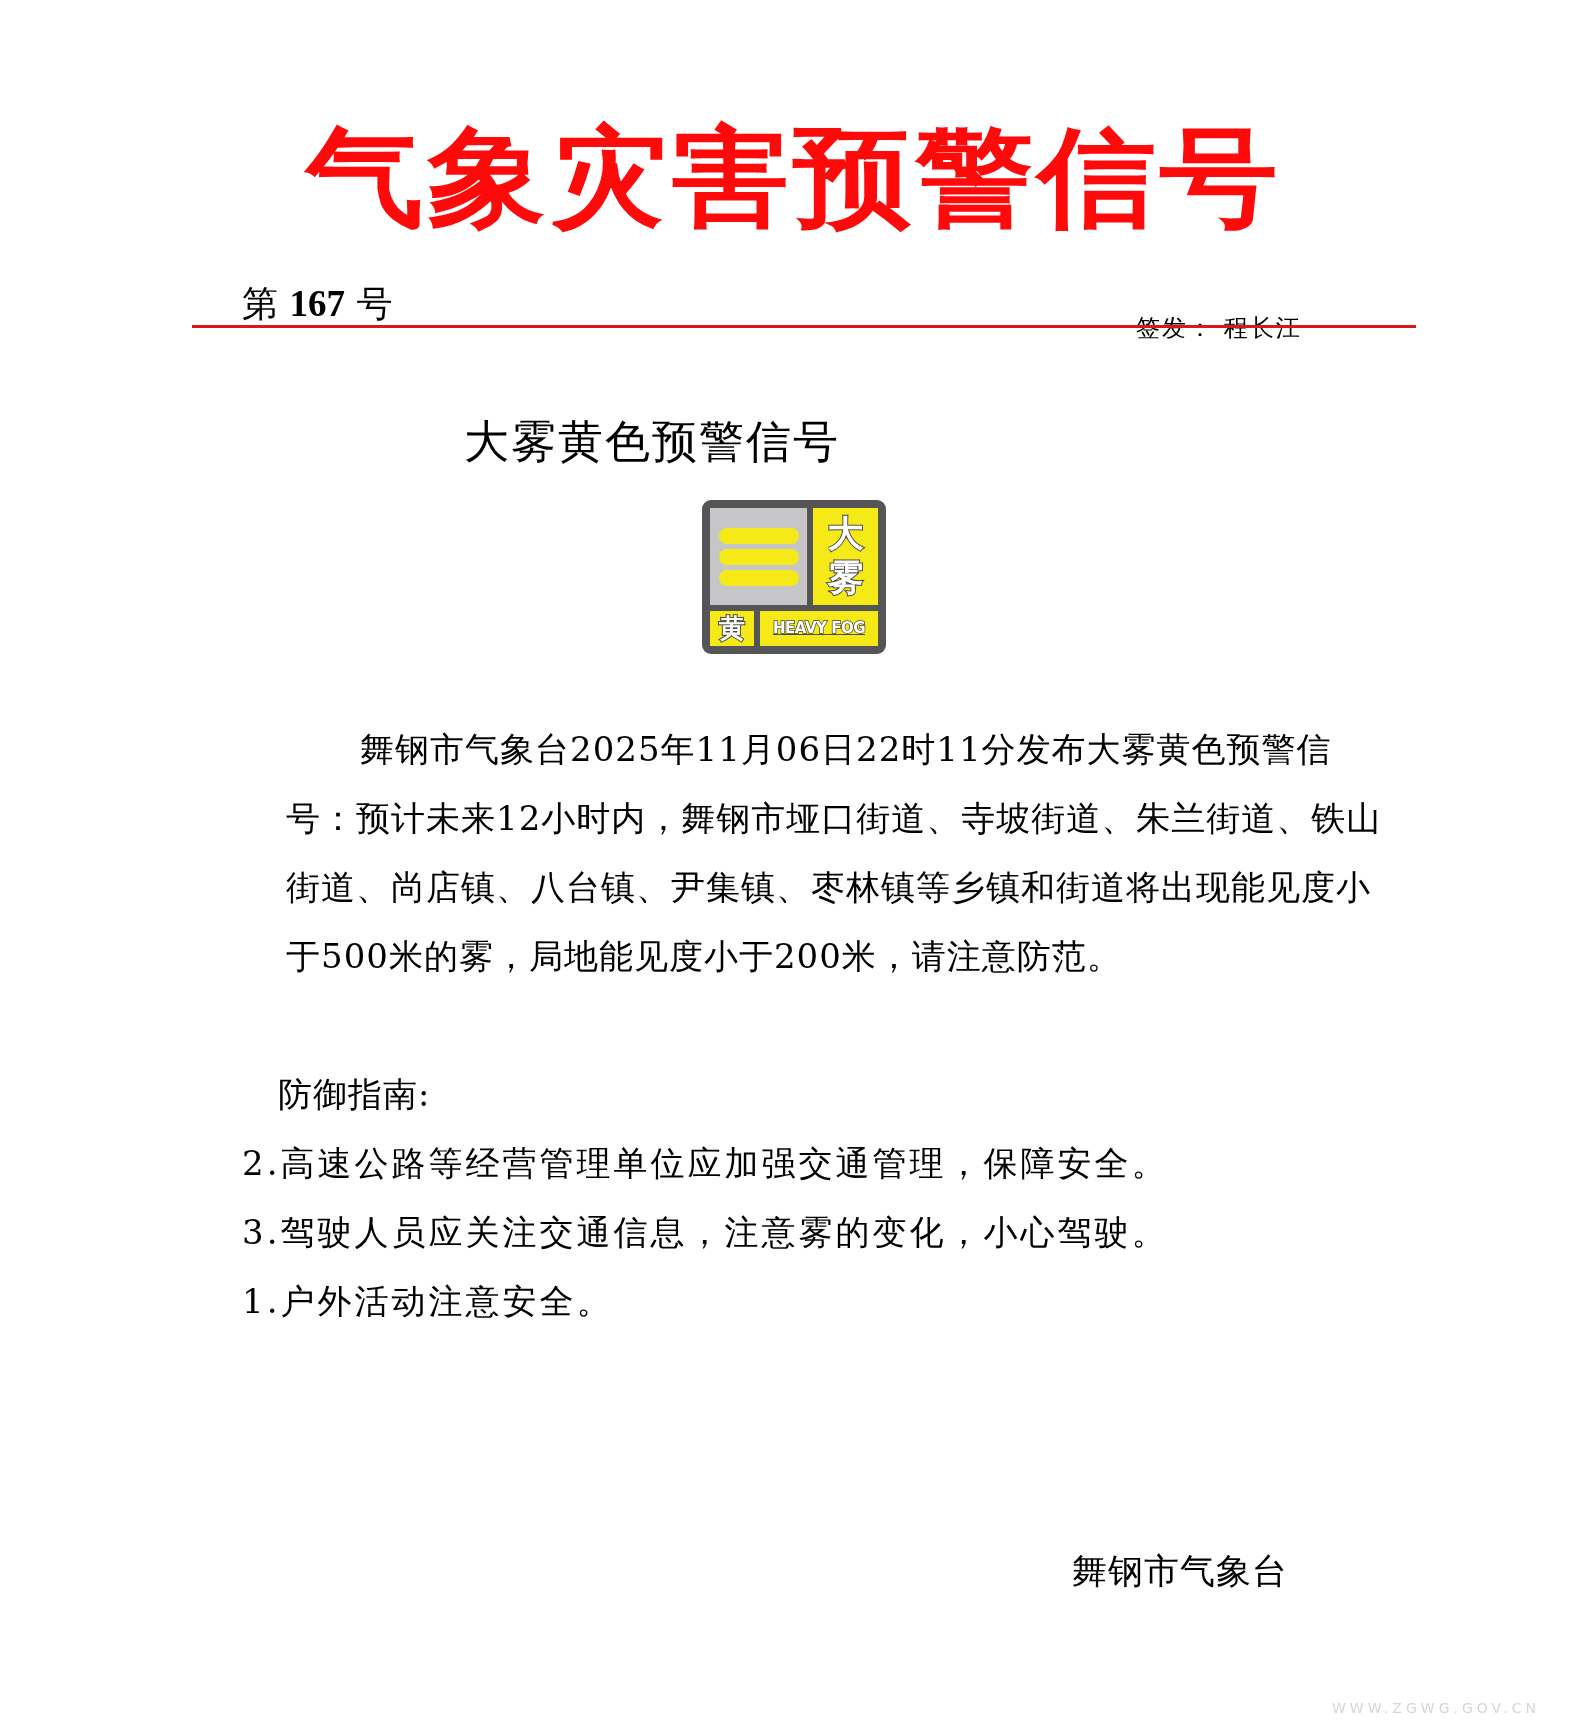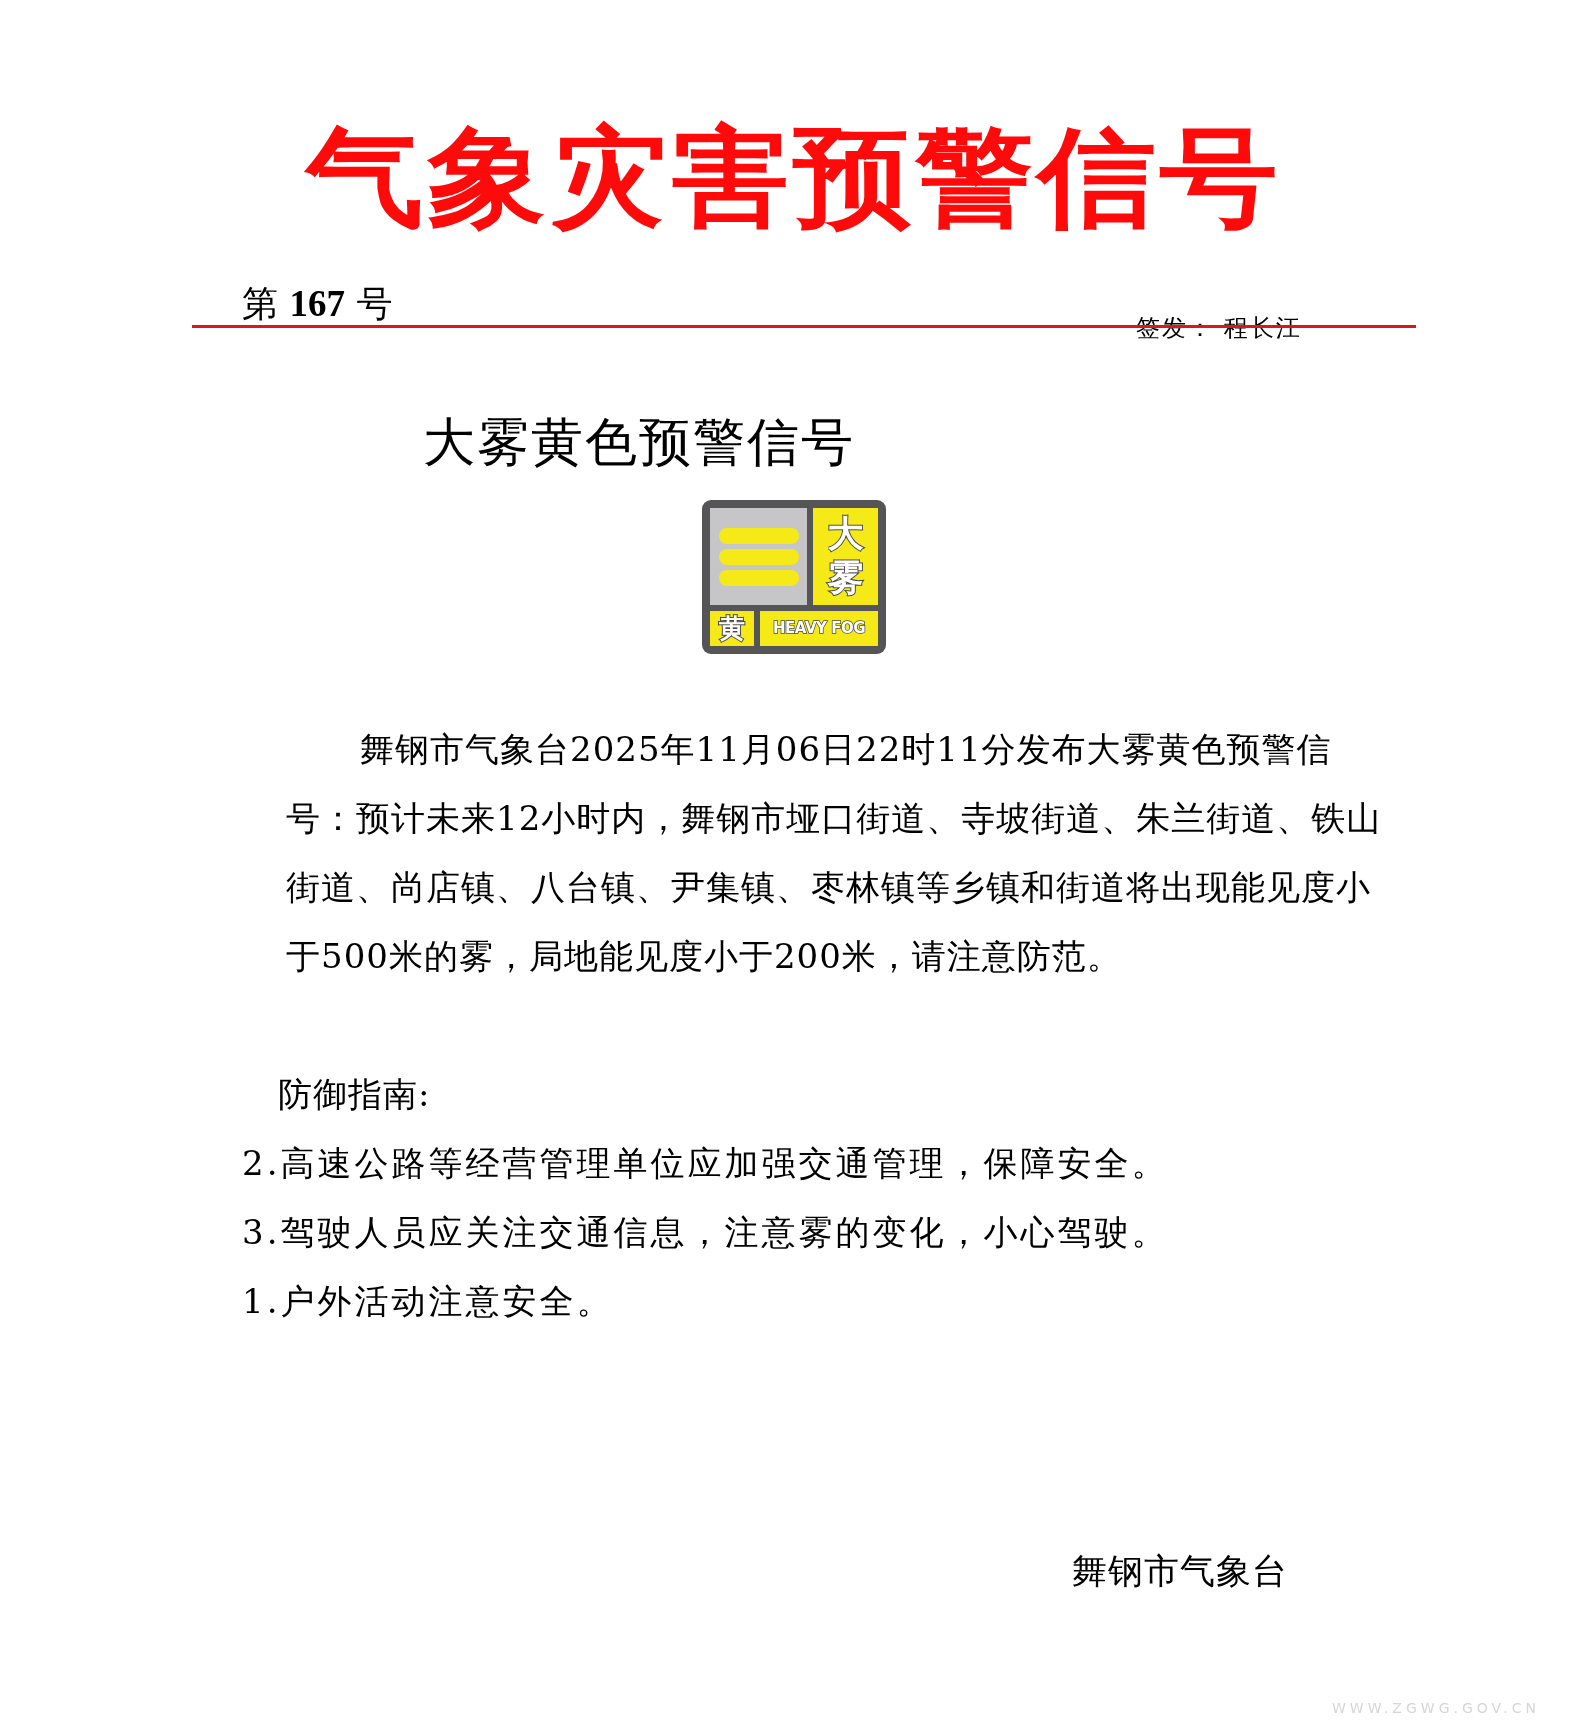--- a/index.html
+++ b/index.html
@@ -57,23 +57,24 @@
       width: 1224px;
       height: 3px;
       background: #d7191c;
     }
     .alert-title {
       position: absolute;
       left: 0;
       width: 1278px;
       top: 412px;
       text-align: center;
-      font-size: 52px;
+      font-size: 45px;
       line-height: 60px;
       letter-spacing: 2px;
+      padding-left: 13px;
     }
     .signal-icon {
       position: absolute;
       left: 702px;
       top: 500px;
       width: 184px;
       height: 154px;
       background: #555557;
       border-radius: 9px;
     }
@@ -143,20 +144,21 @@
     }
     .signal-icon .en-label {
       font-family: "DejaVu Sans", sans-serif;
       font-weight: bold;
       font-size: 15px;
       line-height: 35px;
       color: #ffffff;
       letter-spacing: -0.5px;
       -webkit-text-stroke: 1.5px #4a4a4a;
       paint-order: stroke fill;
+      text-decoration: underline;
     }
     .body-text {
       position: absolute;
       left: 242px;
       width: 1110px;
       font-size: 34px;
       line-height: 69px;
       letter-spacing: 1px;
     }
     .paragraph {

